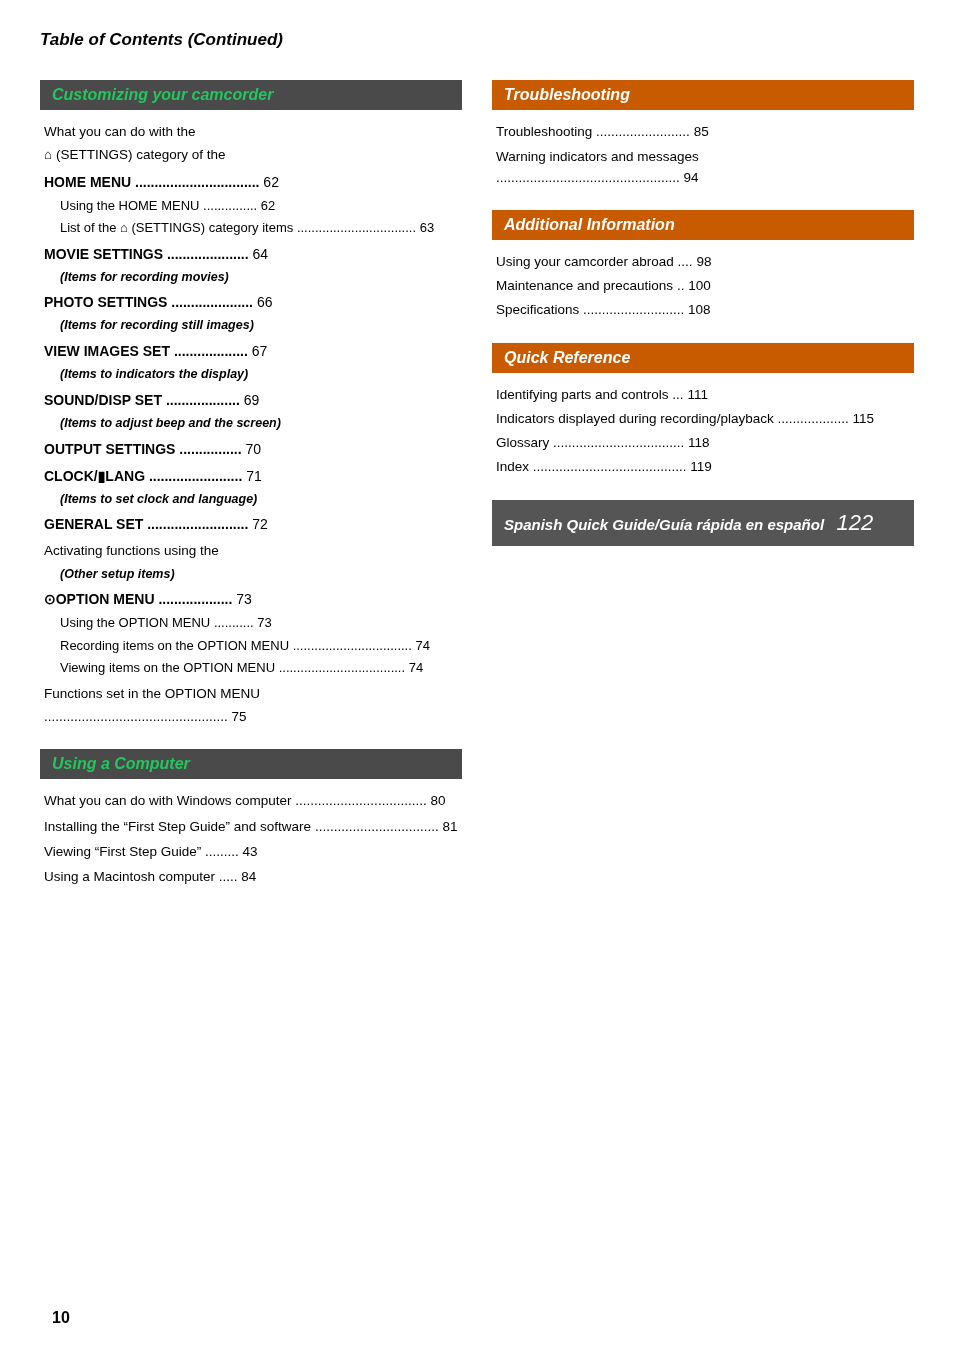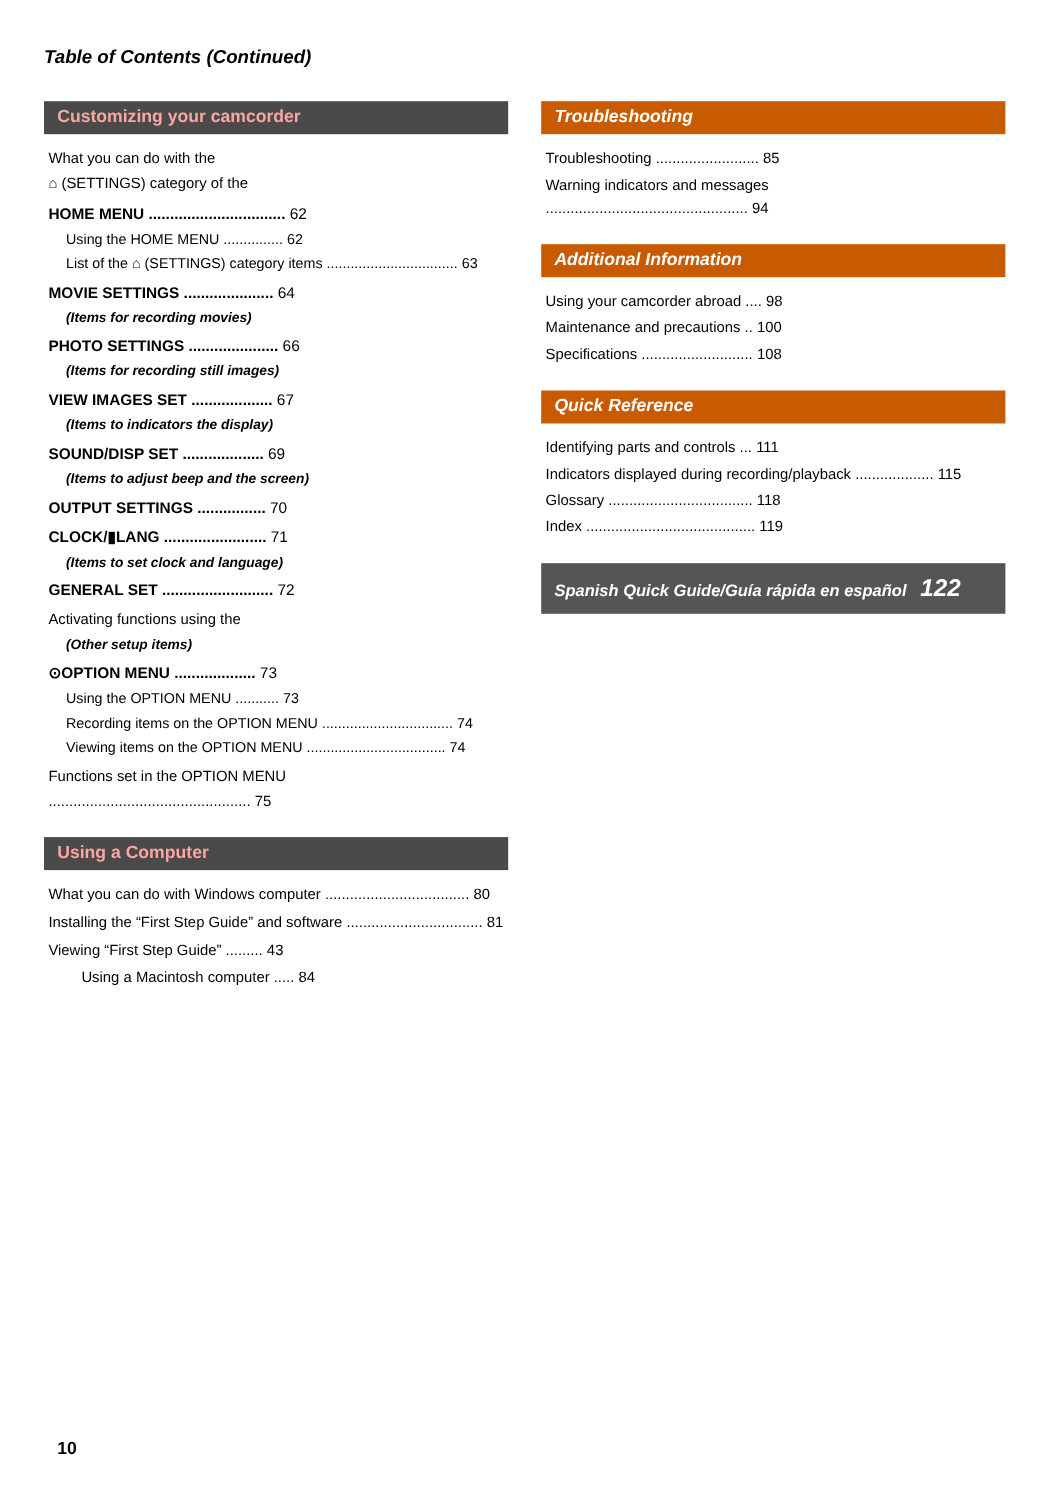--- a/index.html
+++ b/index.html
@@ -13,43 +13,43 @@
       padding: 30px 40px 40px 40px;
     }
 
     .page-header {
       font-size: 17px;
       font-weight: bold;
       font-style: italic;
       color: #000;
       margin-bottom: 30px;
       font-family: Arial, Helvetica, sans-serif;
-      margin-top: 12px;
     }
 
     .two-col {
       display: flex;
       gap: 30px;
     }
 
     .col-left {
       flex: 1;
     }
 
     .col-right {
       flex: 1;
     }
 
     .section-header {
       background-color: #4a4a4a;
-      color: #fca5a5;
+      color: #22c55e;
       font-weight: bold;
       font-size: 16px;
       padding: 6px 12px;
       margin-bottom: 12px;
+      font-style: italic;
     }
 
     .section-header.orange {
       background-color: #c85a00;
       color: #ffffff;
       font-style: italic;
     }
 
     .toc-entries {
       margin-bottom: 20px;
@@ -107,21 +107,21 @@
       color: #fff;
       padding: 10px 12px;
       margin-top: 10px;
       font-size: 15px;
       font-weight: bold;
       font-style: italic;
     }
 
     .spanish-box .number {
       font-size: 22px;
-      font-weight: bold;
+      font-weight: normal;
     }
   </style>
 </head>
 <body>
 
 <div class="page-header">Table of Contents (Continued)</div>
 
 <div class="two-col">
 
   <div class="col-left">
@@ -158,21 +158,21 @@
 
       </div>
     </div>
 
     <div class="section-block">
       <div class="section-header">Using a Computer</div>
       <div class="toc-entries">
         <div class="toc-entry">What you can do with Windows computer <span class="dots">...................................</span> <span class="page-num">80</span></div>
         <div class="toc-entry" style="margin-top:5px;">Installing the “First Step Guide” and software <span class="dots">.................................</span> <span class="page-num">81</span></div>
         <div class="toc-entry" style="margin-top:5px;">Viewing “First Step Guide” <span class="dots">.........</span> <span class="page-num">43</span></div>
-        <div class="toc-entry" style="margin-top:5px;margin-left:30px;">Using a Macintosh computer <span class="dots">.....</span> <span class="page-num">84</span></div>
+        <div class="toc-entry" style="margin-top:5px;">Using a Macintosh computer <span class="dots">.....</span> <span class="page-num">84</span></div>
       </div>
     </div>
 
   </div>
 
   <div class="col-right">
 
     <div class="section-block">
       <div class="section-header orange">Troubleshooting</div>
       <div class="toc-entries">

